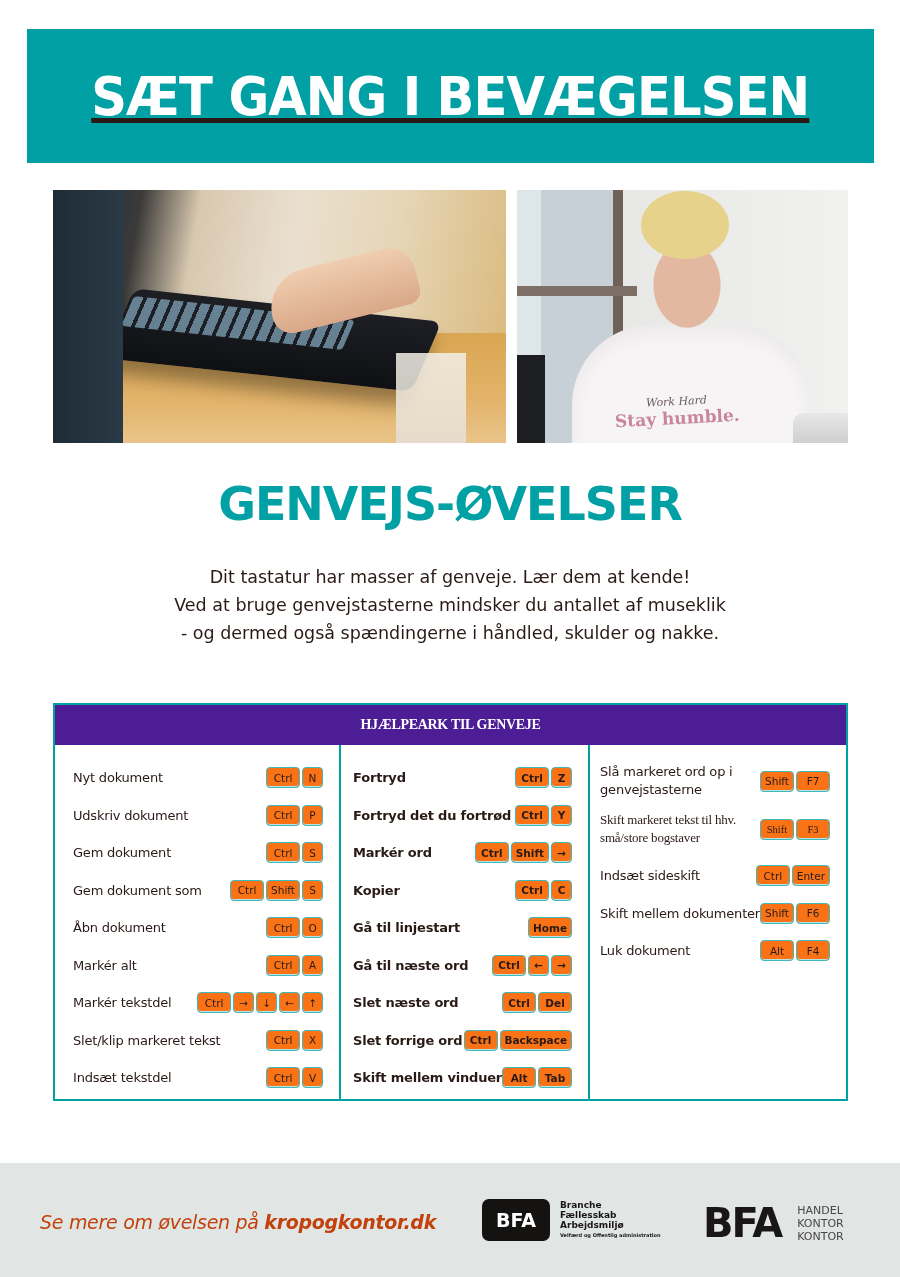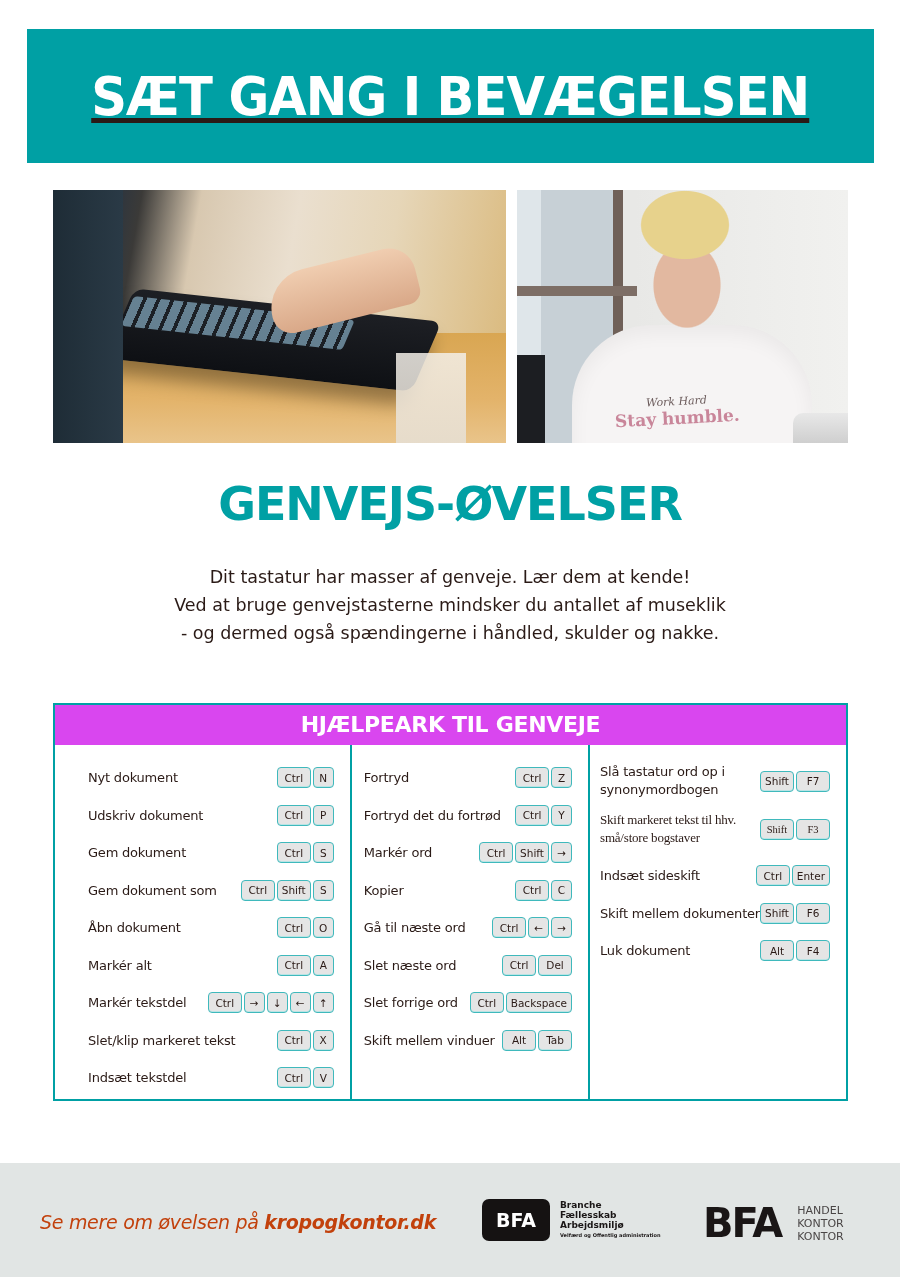--- a/index.html
+++ b/index.html
@@ -97,37 +97,37 @@
   .intro {
     position: absolute; left: 0; top: 563px; width: 900px; text-align: center;
     color: #2a1a16; font-size: 17.5px; line-height: 28px;
   }
 
   .table {
     position: absolute; left: 53px; top: 703px; width: 795px; height: 398px;
     border: 2px solid #00a0a4;
   }
   .table-header {
-    height: 40px; background: #d946ef; color: #fff; text-align: center;
-    font-weight: bold; font-size: 22px; line-height: 40px; letter-spacing: -0.3px;
+    height: 40px; background: #4c1d95; color: #fff; text-align: center;
+    font-weight: bold; font-size: 14px; line-height: 40px; letter-spacing: -0.3px; font-family: Liberation Serif, serif;
   }
   .cols { display: flex; height: calc(100% - 40px); }
   .col { position: relative; padding: 14px 16px 0 18px; }
-  .col-1 { width: 312px; border-right: 2px solid #00a0a4; margin-left: 15px; }
-  .col-2 { width: 264px; border-right: 2px solid #00a0a4; padding-left: 12px; }
+  .col-1 { width: 312px; border-right: 2px solid #00a0a4; }
+  .col-2 { width: 264px; border-right: 2px solid #00a0a4; padding-left: 12px; font-weight: bold; }
   .col-3 { flex: 1; padding-left: 10px; }
 
   .row { display: flex; align-items: center; justify-content: space-between; height: 37.5px; }
   .label { font-size: 13px; color: #2a1a16; letter-spacing: -0.2px; white-space: nowrap; }
   .keys { display: flex; gap: 2px; }
   .key {
     display: inline-flex; align-items: center; justify-content: center;
     min-width: 21px; height: 21px; padding: 0 4px;
     border: 1.5px solid #3fb9bc; border-radius: 4px;
-    font-size: 10.5px; color: #2a1a16; background: #e5e5e5;
+    font-size: 10.5px; color: #2a1a16; background: #f97316;
     box-shadow: inset 0 -1px 0 #b9e4e5;
   }
   .key.wide { min-width: 34px; }
 
   .col-3 .sub-title { font-weight: bold; font-size: 12px; height: 24px; line-height: 24px; letter-spacing: -0.3px; }
   .col-3 .row { height: 37.5px; }
   .col-3 .row.ml2 { height: 40px; margin-top: 2px; }
   .col-3 .row.ml3 { height: 56px; font-family: Liberation Serif, serif; }
   .col-3 .label.wrap { white-space: normal; width: 140px; line-height: 18px; }
 
@@ -282,20 +282,26 @@
           </div>
         </div>
         <div class="row">
           <div class="label">Kopier</div>
           <div class="keys">
             <span class="key wide">Ctrl</span>
             <span class="key">C</span>
           </div>
         </div>
         <div class="row">
+          <div class="label">Gå til linjestart</div>
+          <div class="keys">
+            <span class="key wide">Home</span>
+          </div>
+        </div>
+        <div class="row">
           <div class="label">Gå til næste ord</div>
           <div class="keys">
             <span class="key wide">Ctrl</span>
             <span class="key">←</span>
             <span class="key">→</span>
           </div>
         </div>
         <div class="row">
           <div class="label">Slet næste ord</div>
           <div class="keys">
@@ -313,21 +319,21 @@
         <div class="row">
           <div class="label">Skift mellem vinduer</div>
           <div class="keys">
             <span class="key wide">Alt</span>
             <span class="key wide">Tab</span>
           </div>
         </div>
       </div>
     <div class="col col-3" id="col3">
     <div class="row ml2">
-          <div class="label wrap">Slå tastatur ord op i synonymordbogen</div>
+          <div class="label wrap">Slå markeret ord op i genvejstasterne</div>
           <div class="keys">
             <span class="key wide">Shift</span>
             <span class="key wide">F7</span>
           </div>
         </div>
         <div class="row ml3">
           <div class="label wrap">Skift markeret tekst til hhv. små/store bogstaver</div>
           <div class="keys">
             <span class="key wide">Shift</span>
             <span class="key wide">F3</span>

